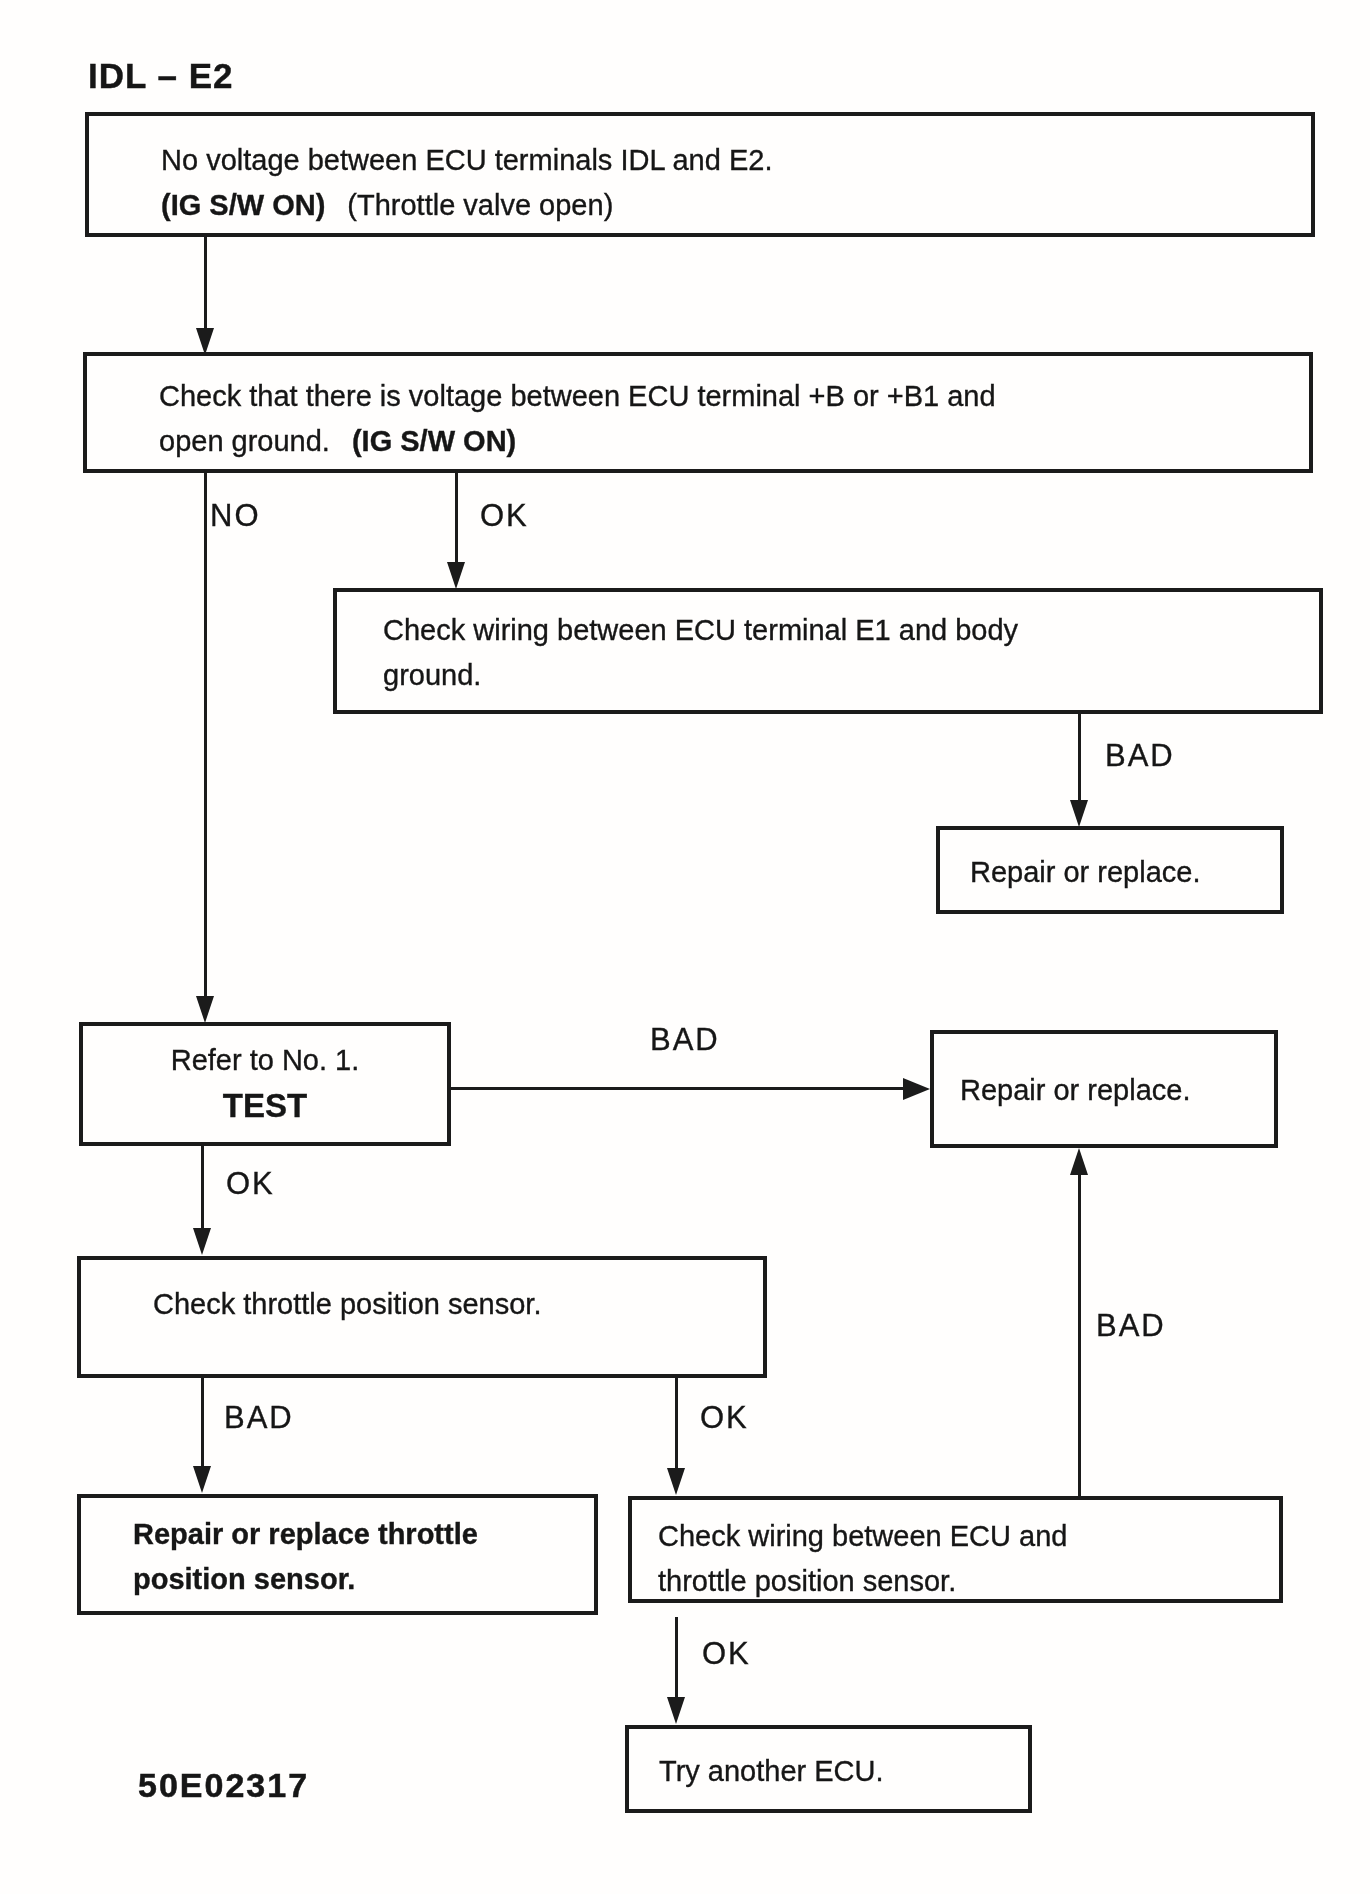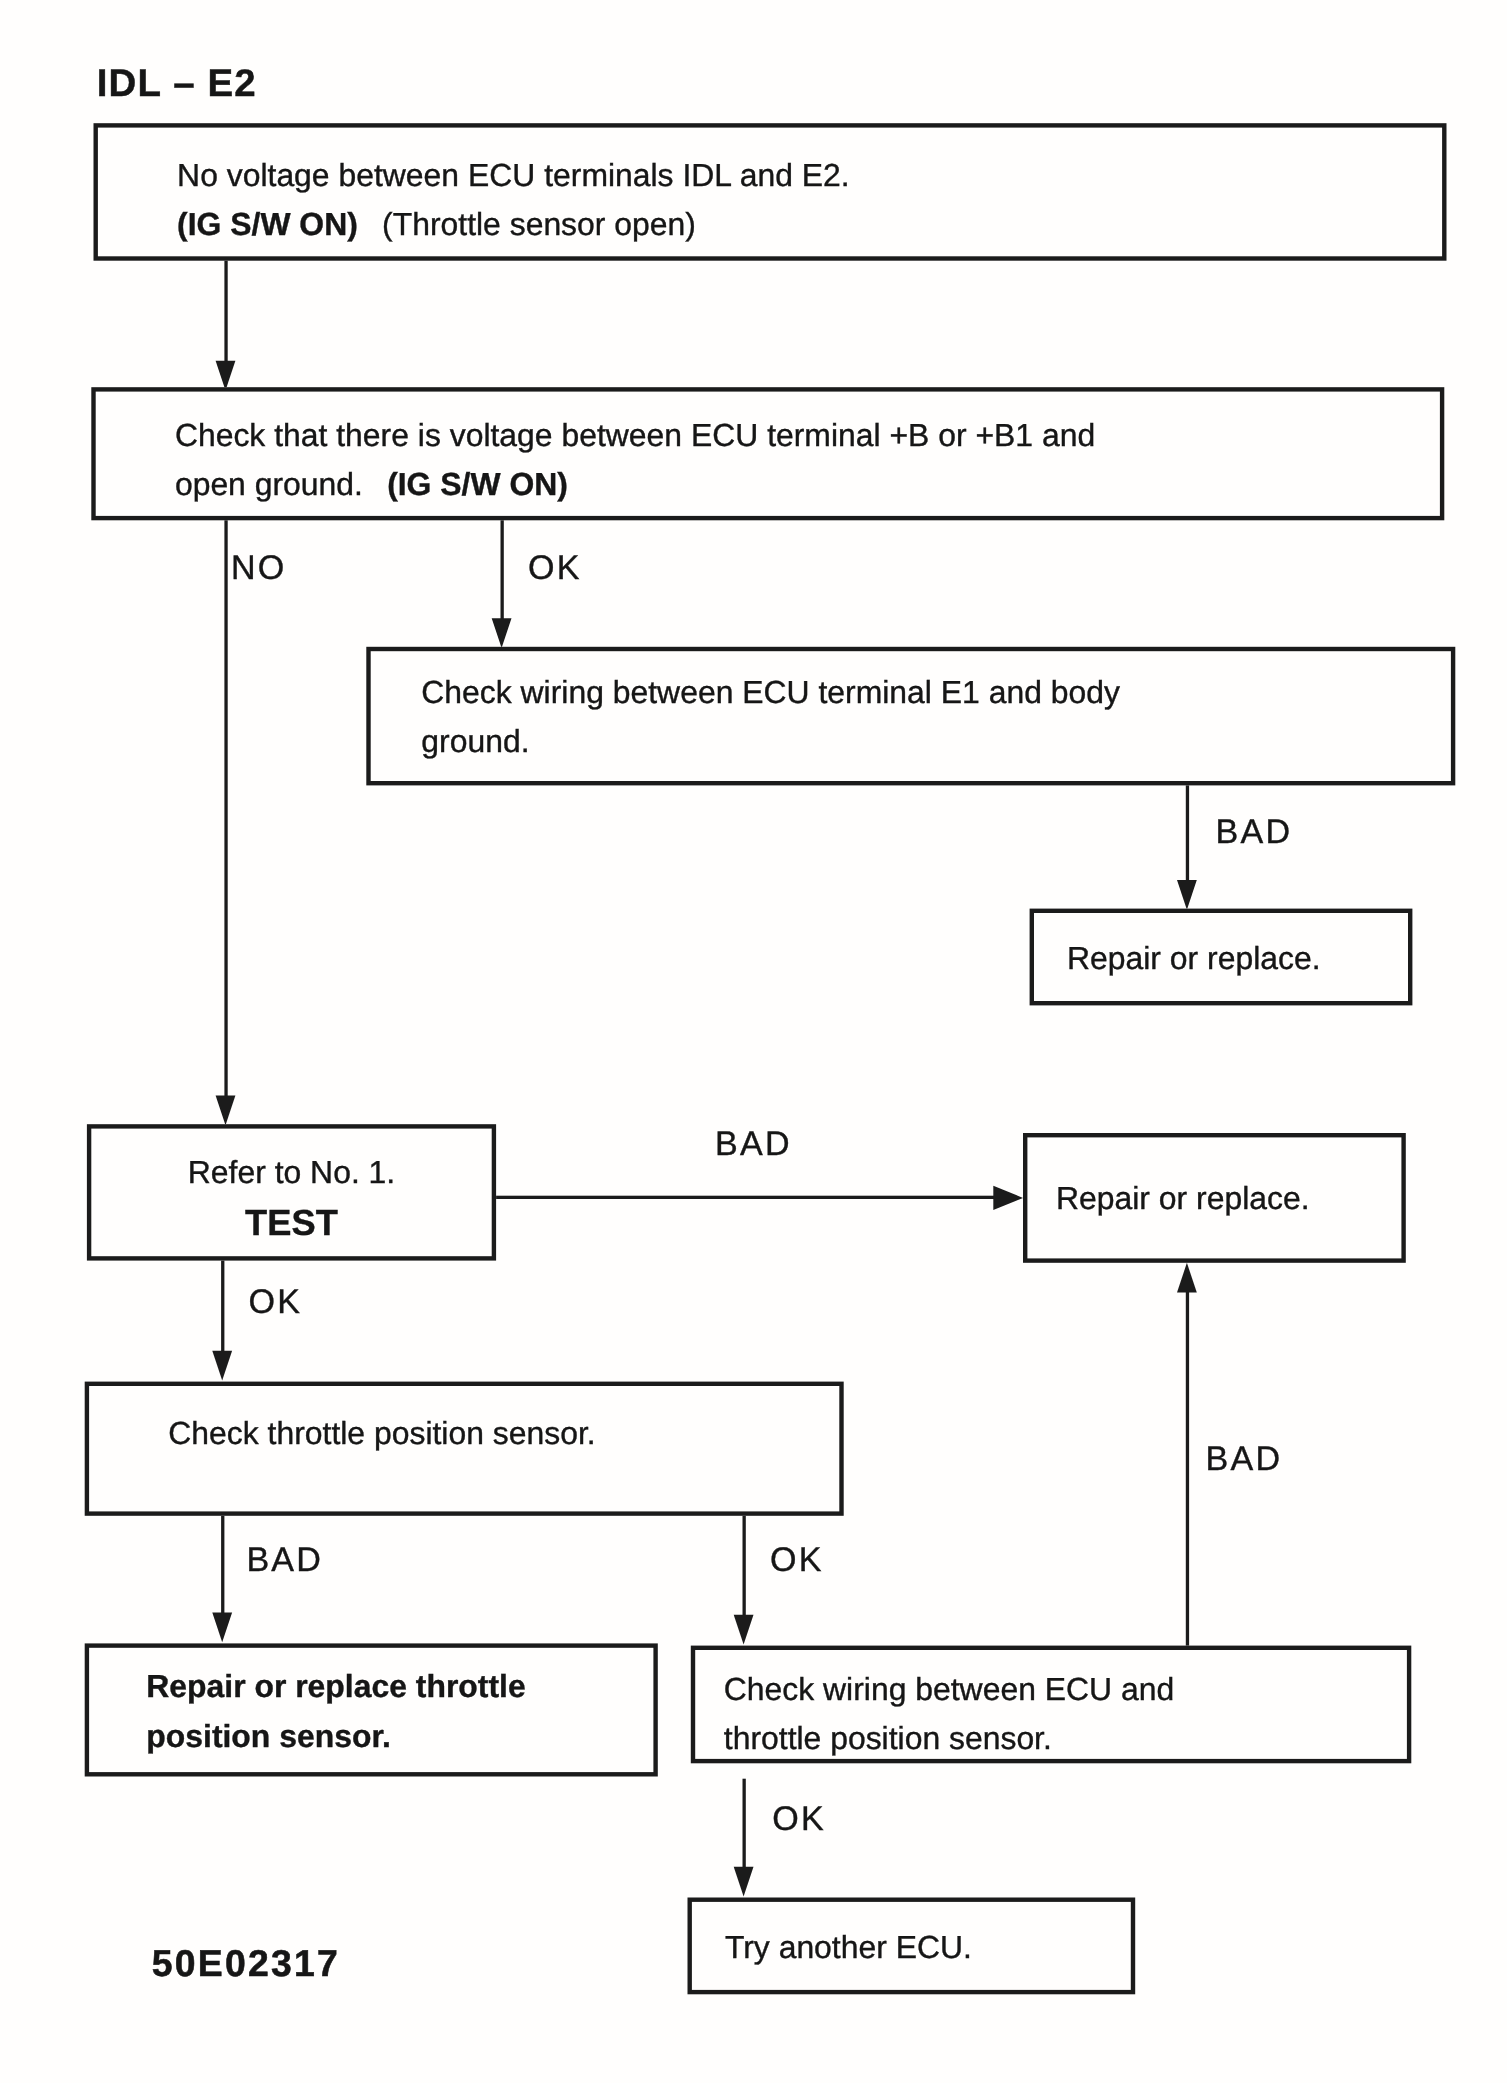--- a/index.html
+++ b/index.html
@@ -57,21 +57,21 @@
 </head>
 <body>
 
 <div class="canvas">
 
   <div class="page-title" style="left:88px;top:56px;">IDL – E2</div>
 
   <div class="node" style="left:85px;top:112px;width:1230px;height:125px;">
     <div class="txt" style="padding:22px 4px 0 72px;">
       <div>No voltage between ECU terminals IDL and E2.</div>
-      <div><span class="bold">(IG S/W ON)</span><span class="gap"></span><span>(Throttle sensor open)</span></div>
+      <div><span class="bold">(IG S/W ON)</span><span class="gap"></span><span>(Throttle valve open)</span></div>
     </div>
   </div>
 
   <div class="vline" style="left:204px;top:237px;width:3px;height:97px;"></div>
   <div class="arr arr-down" style="left:196px;top:328px;"></div>
 
   <div class="node" style="left:83px;top:352px;width:1230px;height:121px;">
     <div class="txt" style="padding:18px 0 0 72px;">
       <div>Check that there is voltage between ECU terminal +B or +B1 and</div>
       <div><span>open ground.</span><span class="gap"></span><span class="bold">(IG S/W ON)</span></div>
@@ -95,21 +95,21 @@
 
   <div class="vline" style="left:1078px;top:714px;width:3px;height:90px;"></div>
   <div class="arr arr-down" style="left:1070px;top:800px;"></div>
   <div class="lbl" style="left:1105px;top:738px;">BAD</div>
 
   <div class="node" style="left:936px;top:826px;width:348px;height:88px;">
     <div class="txt" style="padding:20px 0 0 30px;">Repair or replace.</div>
   </div>
 
   <div class="node" style="left:79px;top:1022px;width:372px;height:124px;">
-    <div class="txt center" style="margin-top:18px;">
+    <div class="txt center" style="padding-top:12px;">
       <div>Refer to No. 1.</div>
       <div class="bold" style="font-size:33px;">TEST</div>
     </div>
   </div>
 
   <div class="hline" style="left:451px;top:1087px;width:453px;height:3px;"></div>
   <div class="arr arr-right" style="left:903px;top:1078px;"></div>
   <div class="lbl" style="left:650px;top:1022px;">BAD</div>
 
   <div class="node" style="left:930px;top:1030px;width:348px;height:118px;">

